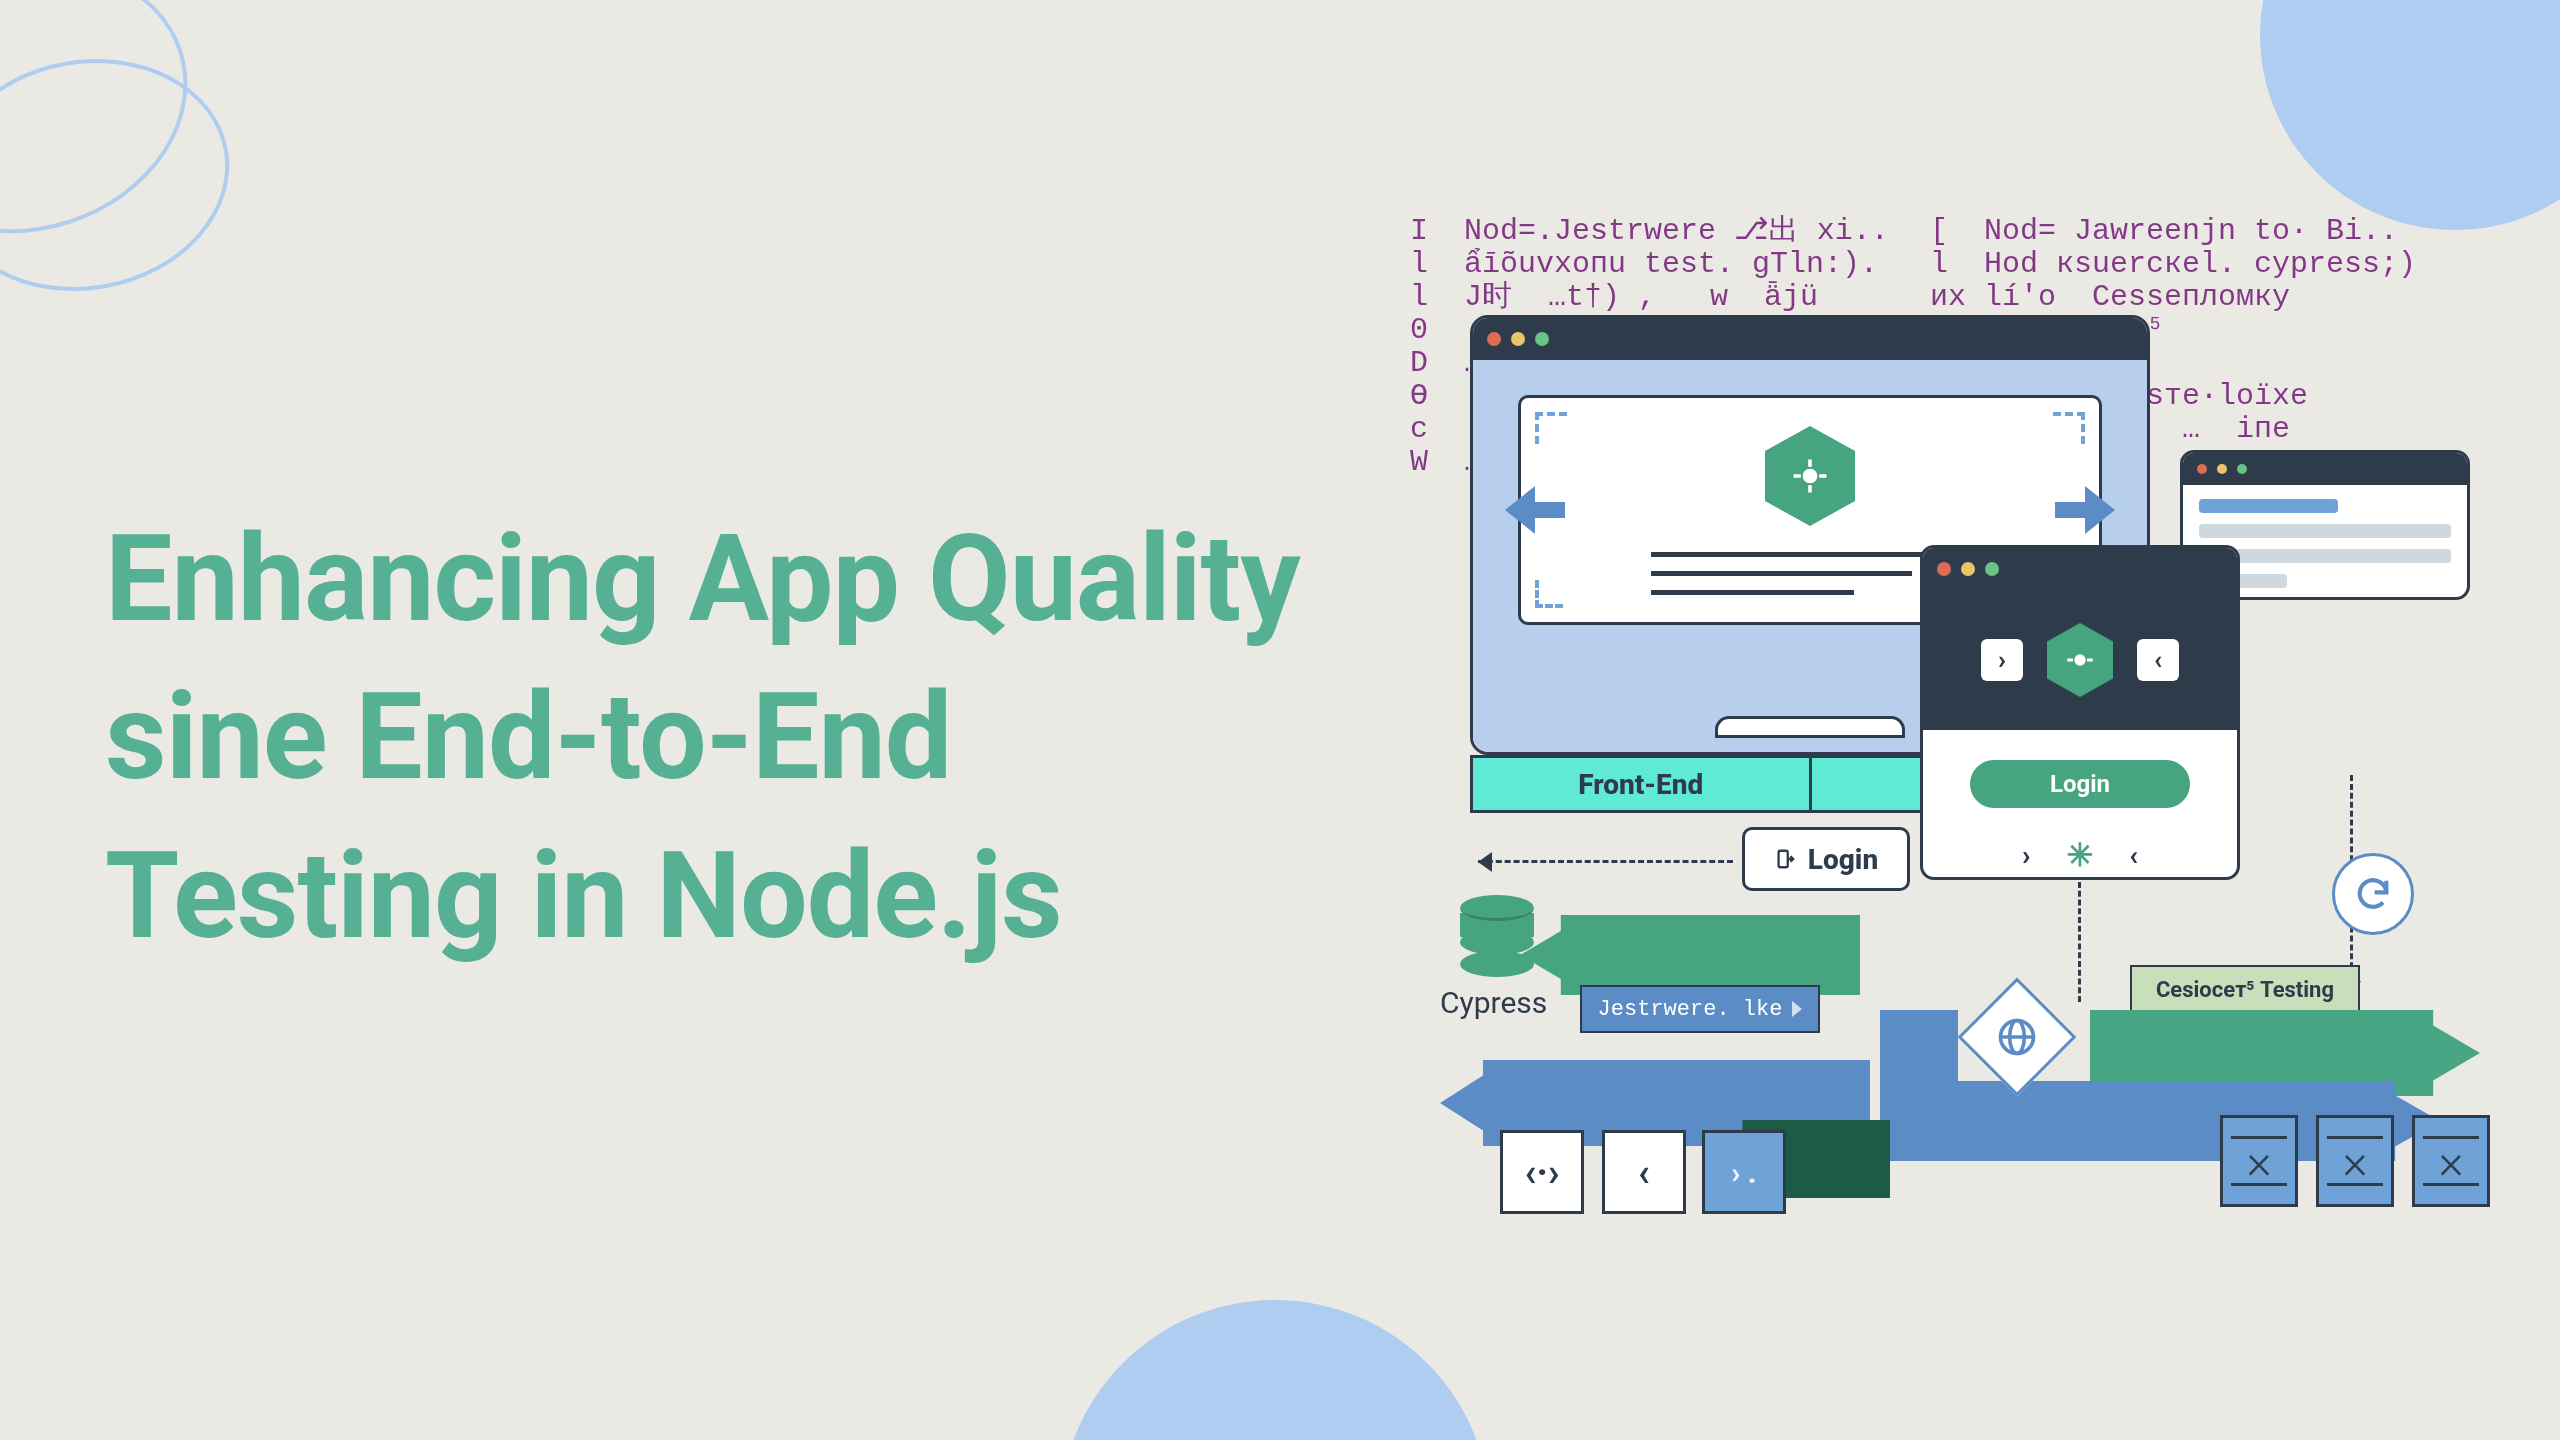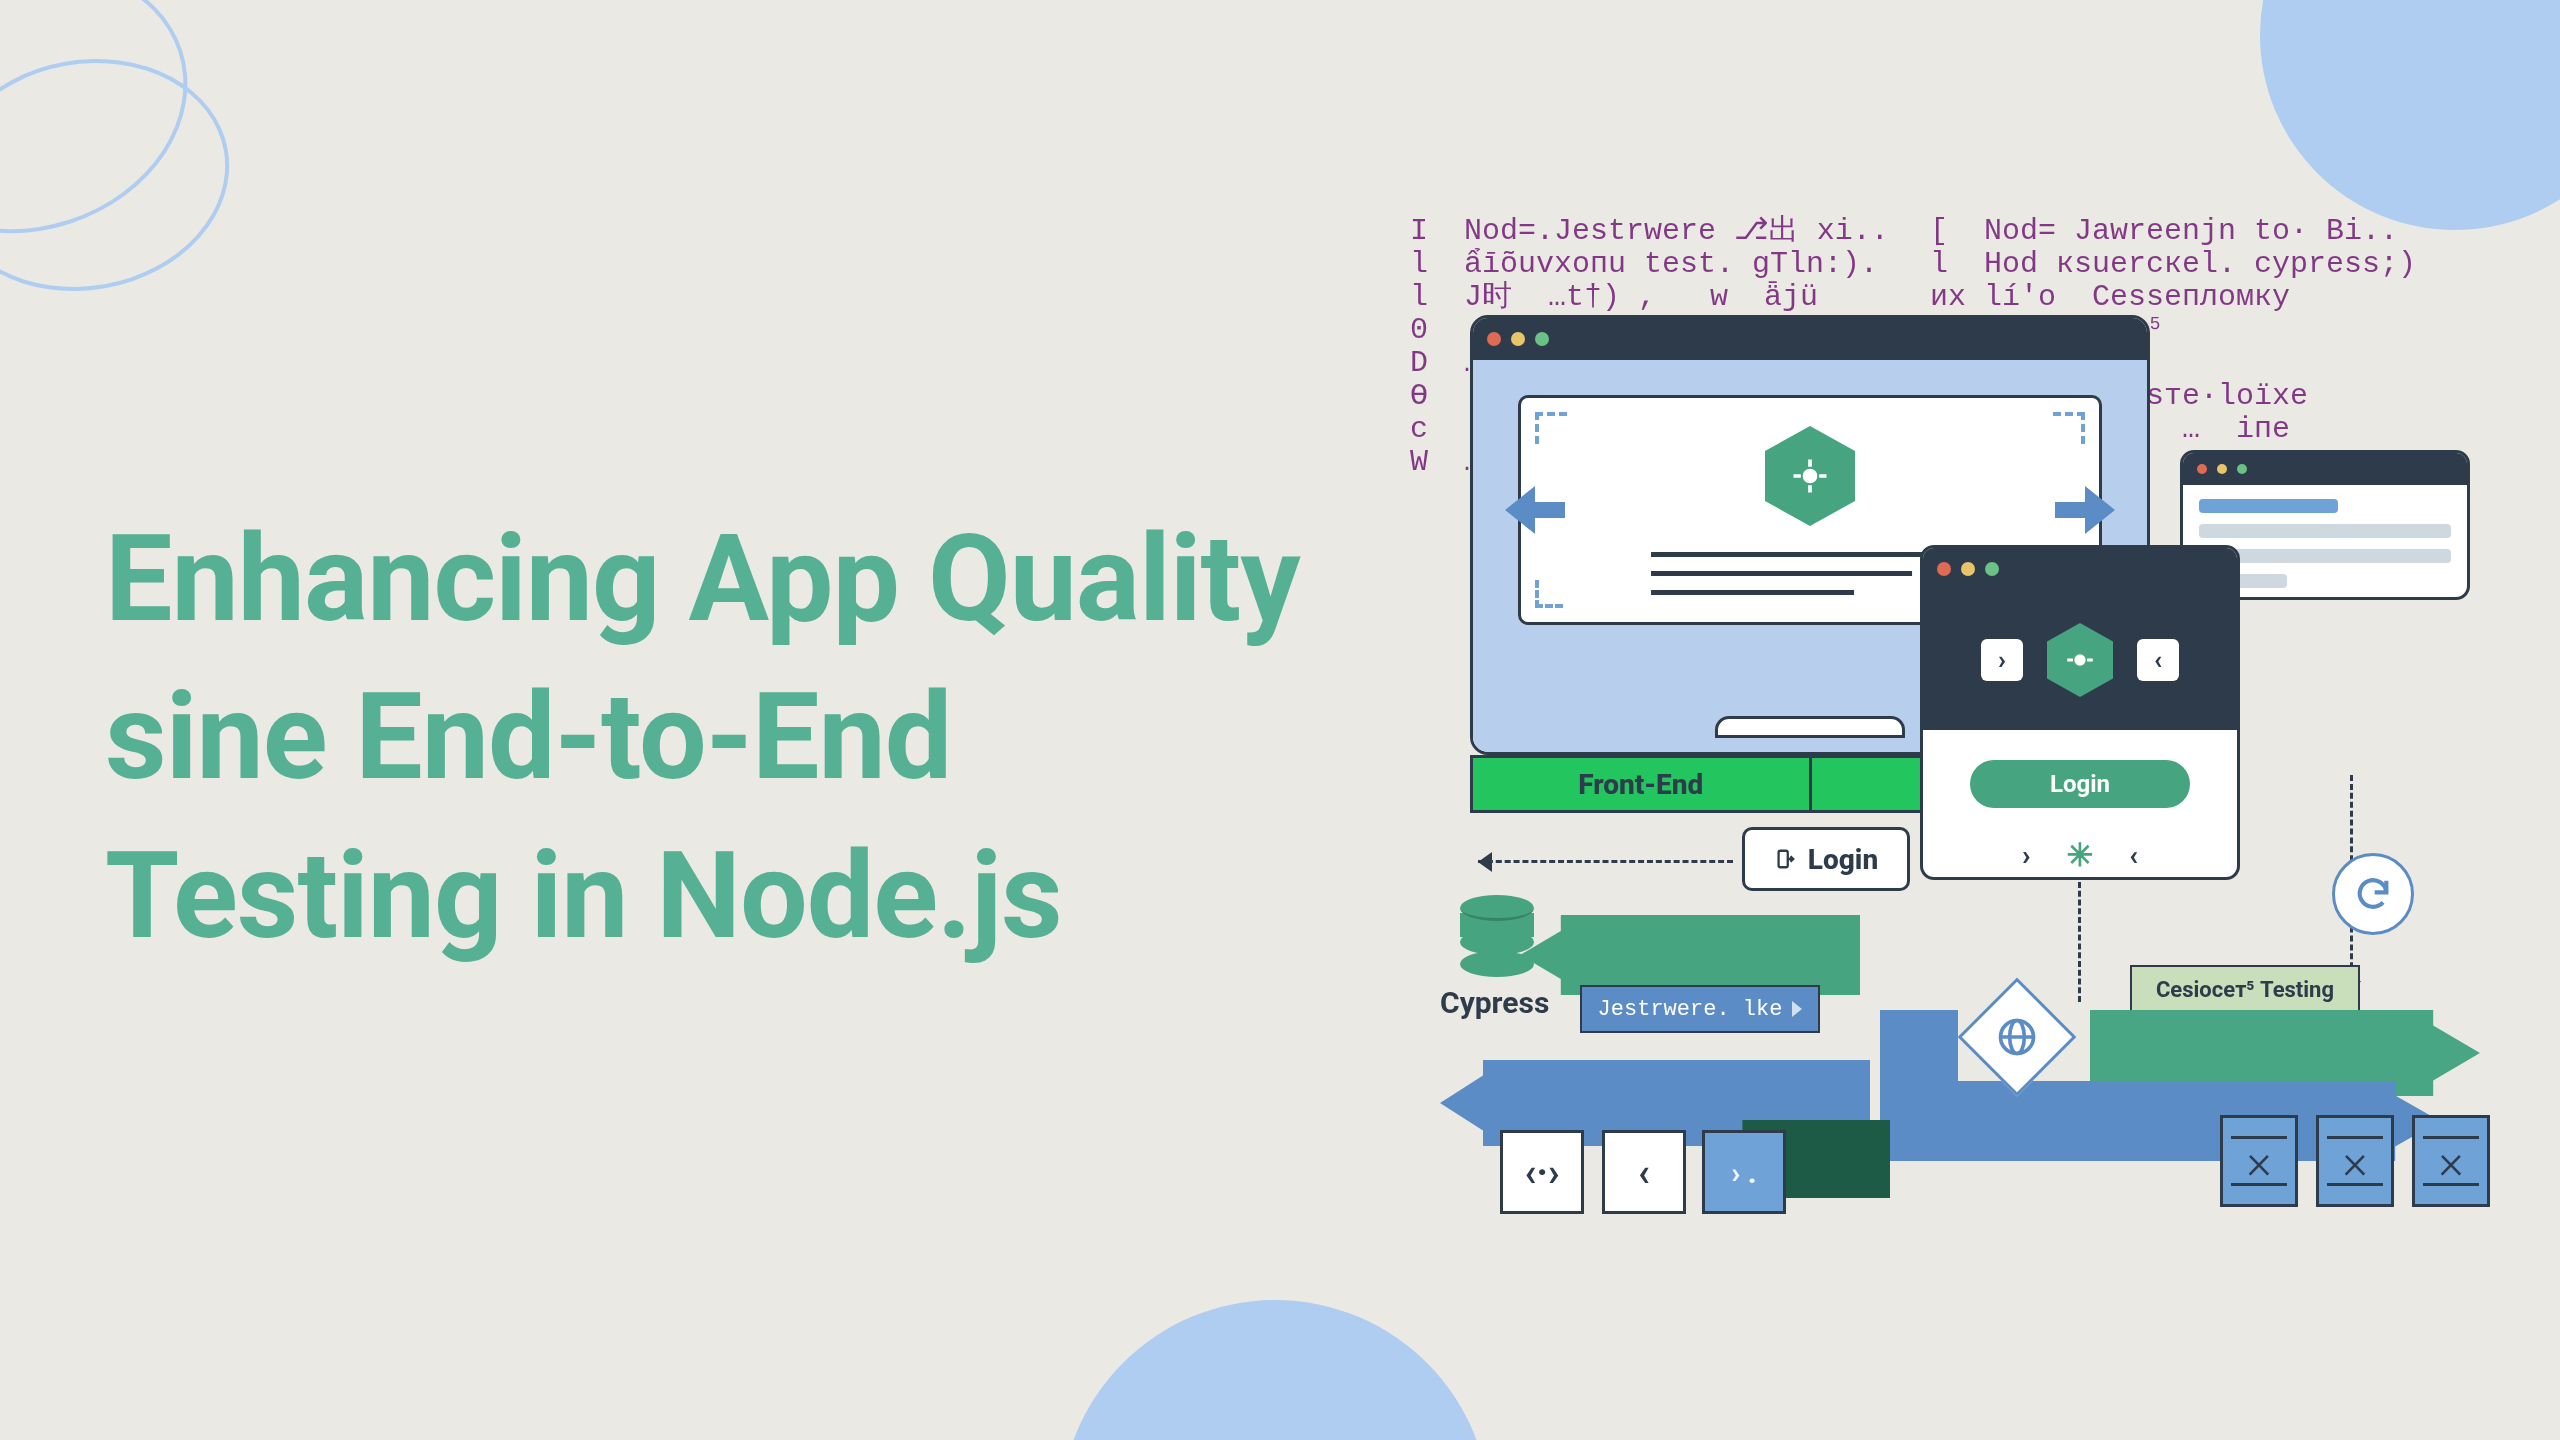--- a/index.html
+++ b/index.html
@@ -246,21 +246,21 @@
 
   
   .fe-be-row {
     position: absolute;
     left: 60px;
     top: 540px;
     width: 680px; height: 58px;
     display: flex; gap: 0;
   }
   .fe-be-row .cell {
-    flex: 1; border: 3px solid #2e3b4a; background:#22c55e;
+    flex: 1; border: 3px solid #2e3b4a; background:#5eead4;
     display:flex; align-items:center; justify-content:center;
     font-size: 28px; font-weight: 800; color: #2e3b4a;
   }
   .fe-be-row .cell + .cell { border-left: 0; }
 
   
   .login-chip {
     position:absolute; left: 332px; top: 612px;
     width: 168px; height: 64px; background:#fff; border:3px solid #2e3b4a; border-radius:10px;
     display:flex; align-items:center; justify-content:center; gap:12px;
@@ -278,21 +278,21 @@
 
   .dash-vert-right {
     position:absolute; left: 940px; top: 560px; height: 220px; border-left: 3px dashed #2e3b4a;
   }
   .dash-vert-right::after{
     content:""; position:absolute; left:-12px; bottom:-10px; border:10px solid transparent; border-top:14px solid #2e3b4a;
   }
 
   .cypress-label {
     position:absolute; left: 30px; top: 770px;
-    font-size: 30px; font-weight:700; color:#2e3b4a;
+    font-size: 30px; font-weight:400; color:#2e3b4a;
   }
   .db-icon {
     position:absolute; left: 50px; top: 680px; width: 74px; height: 84px;
   }
   .db-icon .cap { width:74px; height:26px; background:#47a481; border-radius: 50% / 50%; }
   .db-icon .mid { width:74px; height:24px; background:#47a481; margin-top:-8px; }
   .db-icon .cap2{ width:74px; height:26px; background:#47a481; border-radius: 50% / 50%; margin-top:-8px; }
   .db-icon .cap3{ width:74px; height:26px; background:#47a481; border-radius: 50% / 50%; margin-top:-4px; }
   .db-icon .ring{
     position:absolute; top:0; width:74px; height:26px; border-radius:50%/50%;

